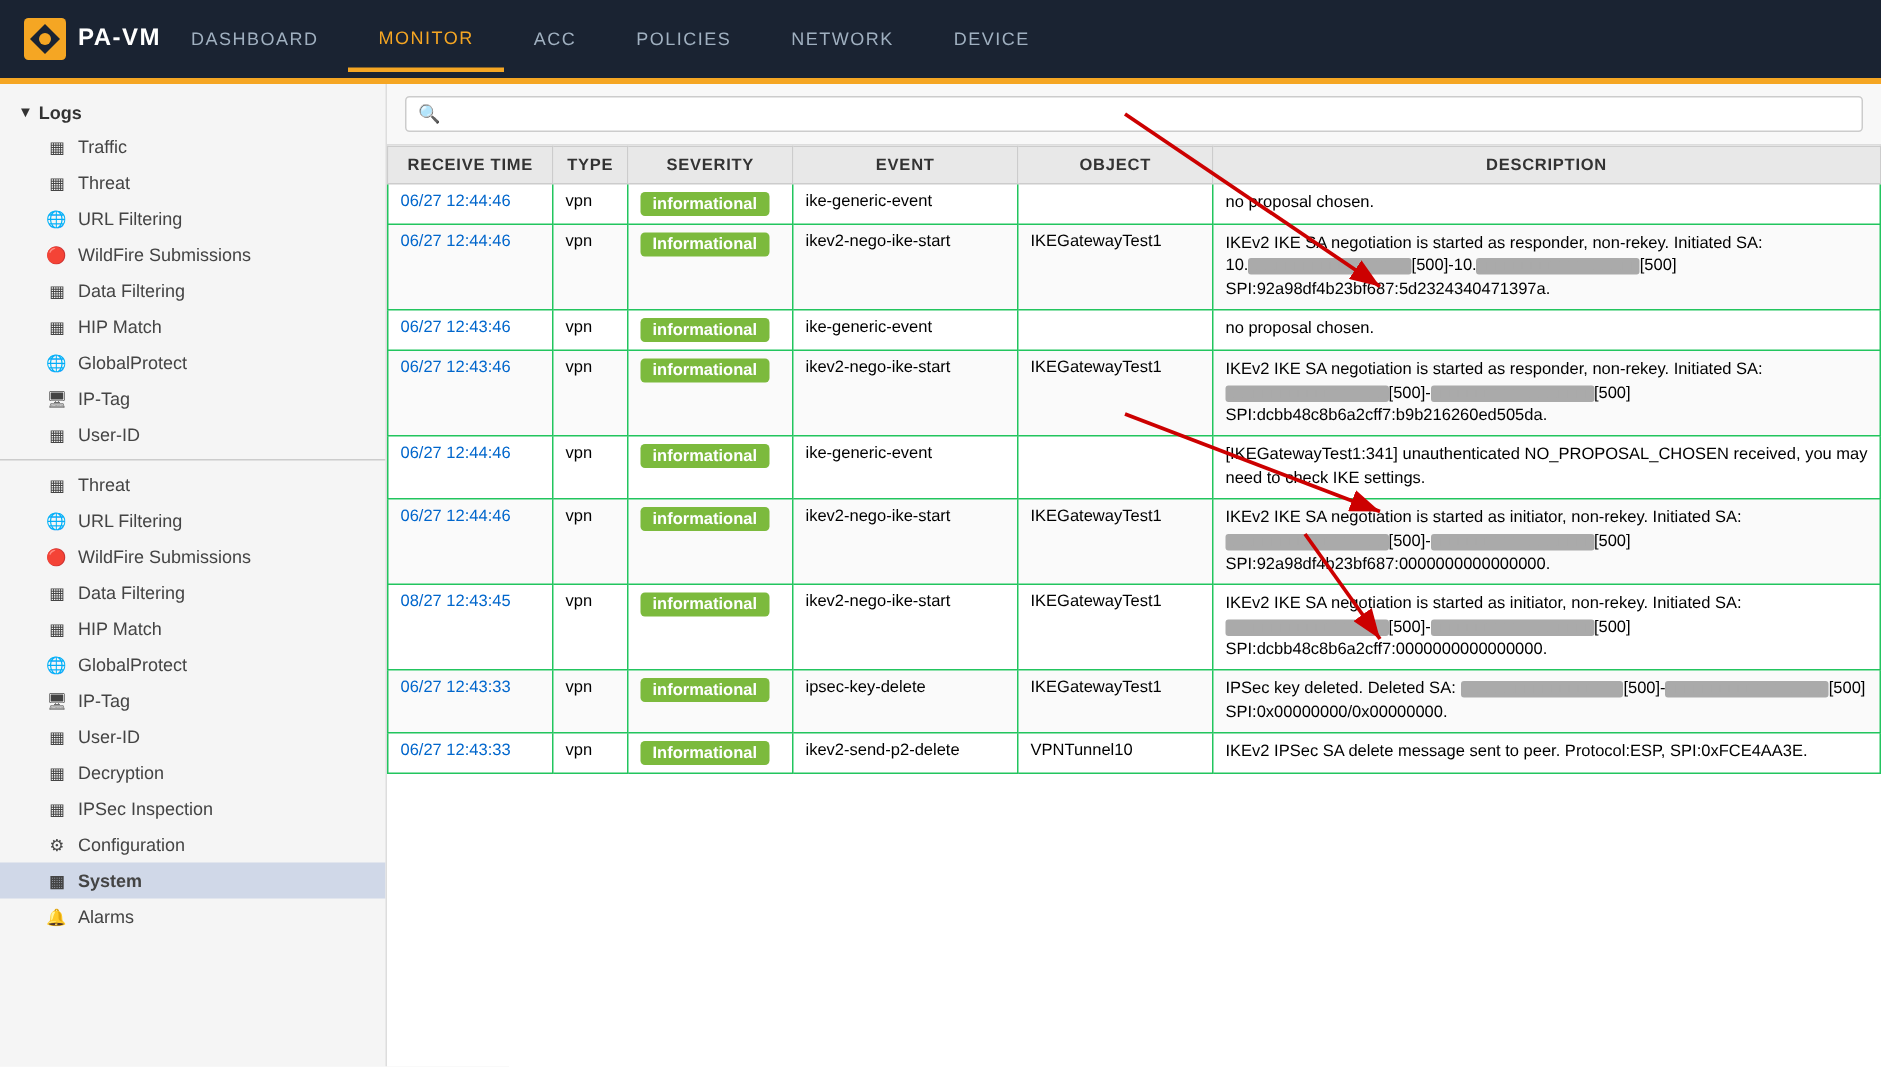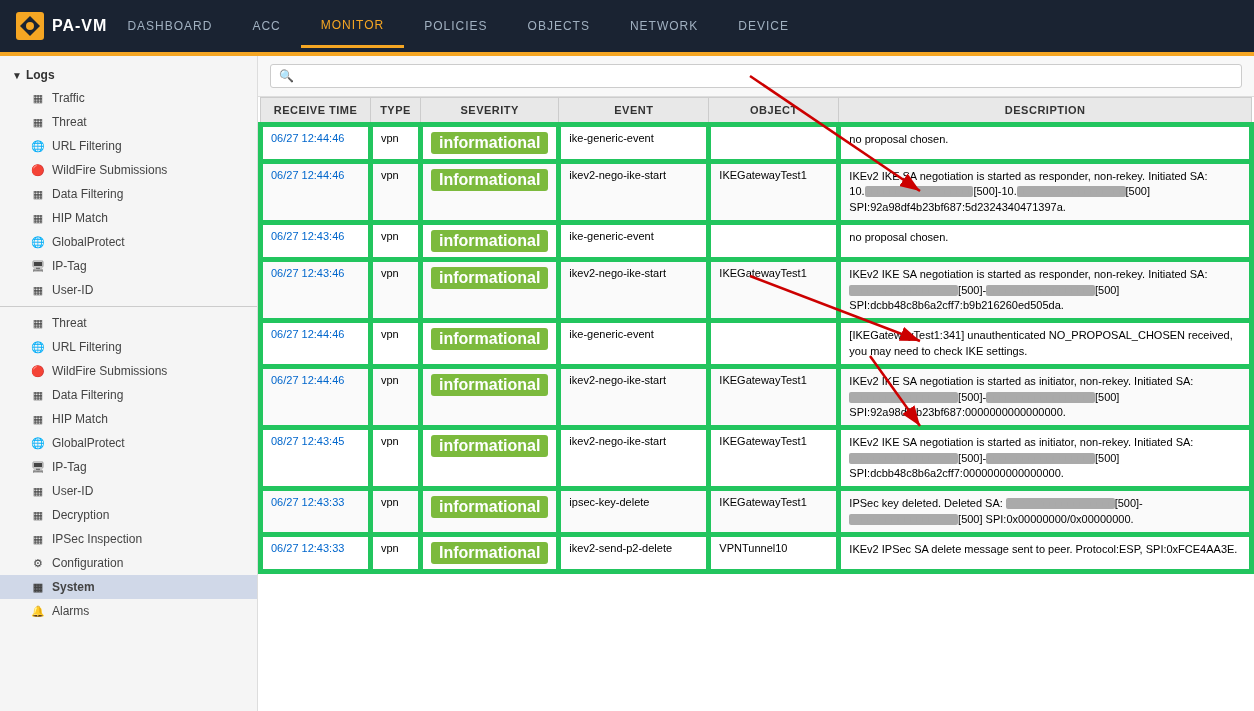--- a/index.html
+++ b/index.html
@@ -160,32 +160,32 @@
       font-weight: 700;
       color: #333;
       text-transform: uppercase;
       letter-spacing: 0.5px;
       white-space: nowrap;
       position: sticky;
       top: 0;
       z-index: 1;
     }
     tbody td {
-      border: 5px solid #22c55e;
+      border: 1px solid #22c55e;
       padding: 5px 8px;
       font-size: 11px;
       vertical-align: top;
     }
     tbody tr:nth-child(even) { background: #fafafa; }
 
     .severity-badge {
       display: inline-block;
       padding: 2px 8px;
       border-radius: 3px;
-      font-size: 16px;
+      font-size: 11px;
       font-weight: 600;
       color: white;
     }
     .severity-informational { background: #7cba3d; }
 
     
     .arrows-overlay {
       position: absolute;
       top: 56px;
       left: 0;
@@ -208,24 +208,23 @@
   <div class="logo-area">
     <svg class="logo-icon" viewBox="0 0 28 28">
       <rect width="28" height="28" rx="3" fill="#f5a623"></rect>
       <polygon points="14,4 24,14 14,24 4,14" fill="#1a2332"></polygon>
       <circle cx="14" cy="14" r="4" fill="#f5a623"></circle>
     </svg>
     <span class="logo-text">PA-VM</span>
   </div>
   <nav class="nav-items">
     <div class="nav-item">DASHBOARD</div>
+    <div class="nav-item active">MONITOR</div>
     <div class="nav-item">ACC</div>
-    <div class="nav-item active">MONITOR</div>
     <div class="nav-item">POLICIES</div>
-    <div class="nav-item">OBJECTS</div>
     <div class="nav-item">NETWORK</div>
     <div class="nav-item">DEVICE</div>
   </nav>
 </div>
 <div class="accent-bar"></div>
 
 <div class="main-layout">
 
   <div class="sidebar">
 

